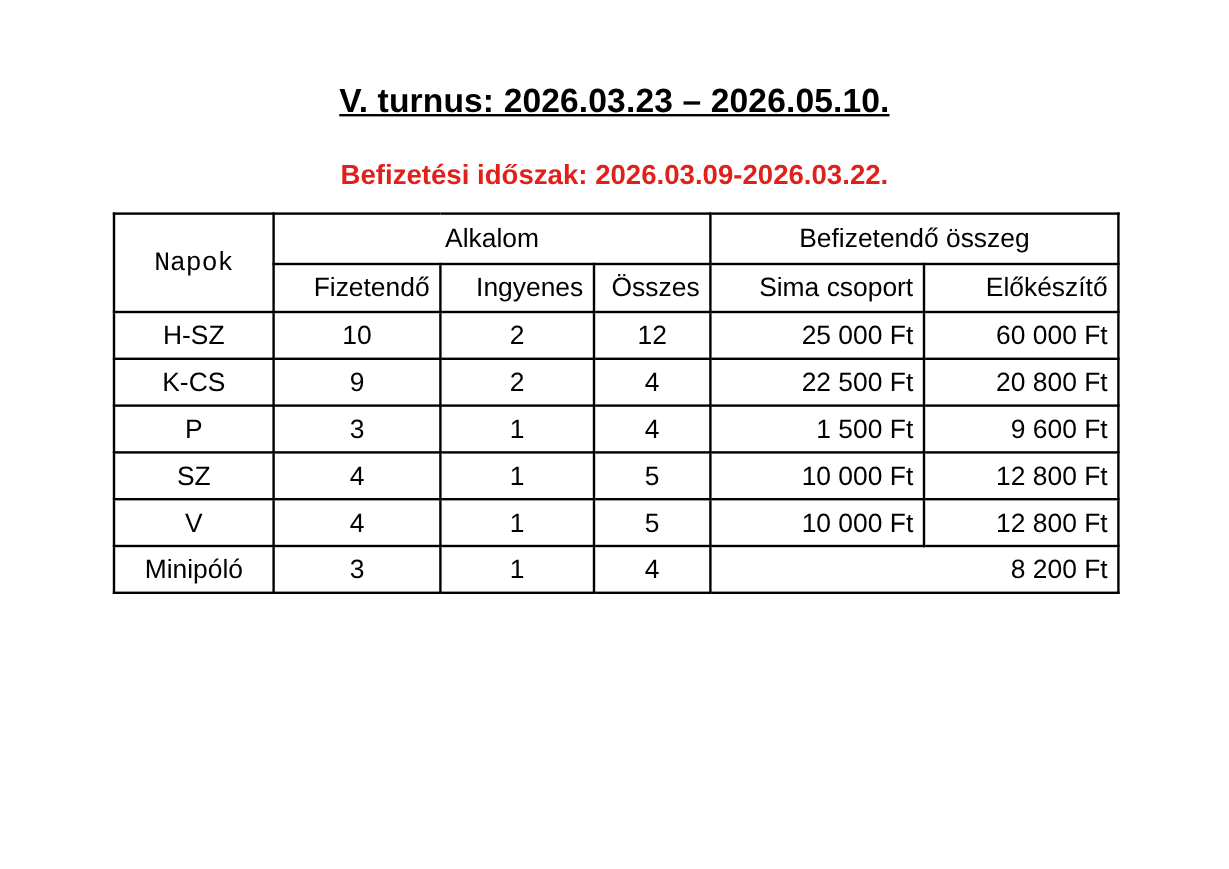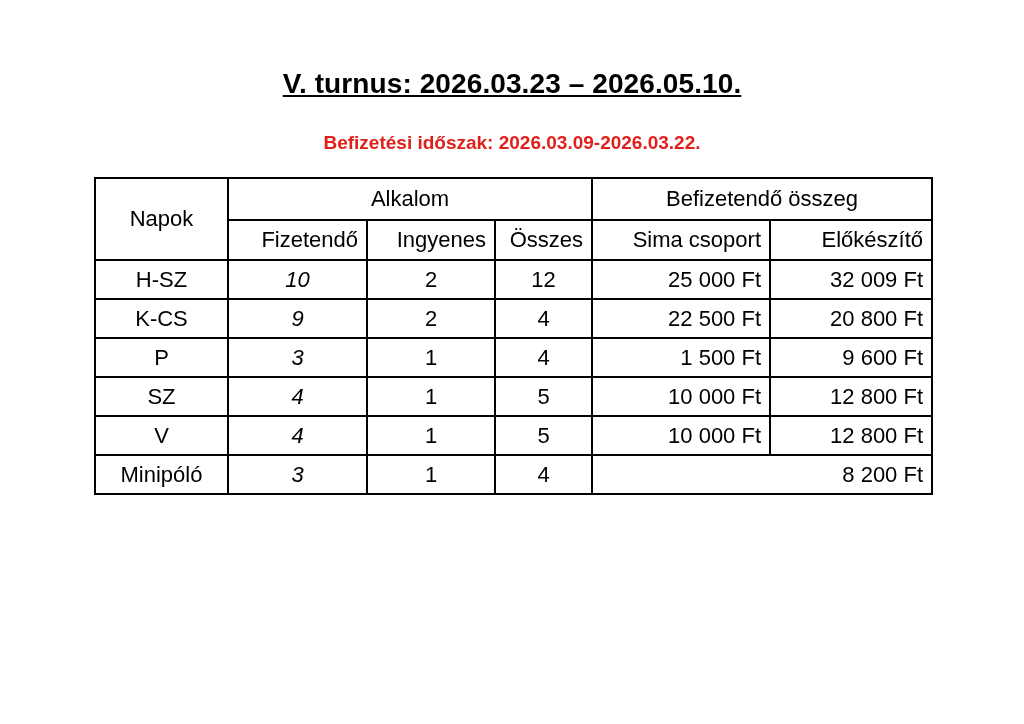--- a/index.html
+++ b/index.html
@@ -30,21 +30,21 @@
     font-weight: bold;
     text-decoration: underline;
     letter-spacing: 0.1px;
   }
   .subtitle {
     position: absolute;
     top: 132px;
     left: 0;
     width: 1024px;
     text-align: center;
-    font-size: 19px;
+    font-size: 23px;
     font-weight: bold;
     color: #e0201b;
   }
   .table-wrap {
     position: absolute;
     top: 177px;
     left: 94px;
     width: 837px;
   }
   table.sched {
@@ -77,32 +77,32 @@
   .hdr-sub {
     text-align: right;
     font-size: 23px;
     font-weight: bold;
     height: 38px;
   }
   .hdr-napok {
     text-align: center;
     font-size: 23px;
     font-weight: bold;
+    font-family: Liberation Mono, monospace;
   }
   td.day {
     font-weight: bold;
     font-size: 23px;
     text-align: center;
     height: 37px;
   }
   td.num-bold {
     text-align: center;
     font-weight: bold;
     font-size: 23px;
-    font-style: italic;
   }
   td.num {
     text-align: center;
     font-size: 22px;
   }
   td.money {
     text-align: right;
     font-weight: bold;
     font-size: 23px;
     padding-right: 7px;
@@ -141,21 +141,21 @@
           <td class="hdr-sub">Előkészítő</td>
         </tr>
       </thead>
       <tbody>
         <tr>
           <td class="day">H-SZ</td>
           <td class="num-bold">10</td>
           <td class="num">2</td>
           <td class="num">12</td>
           <td class="money">25 000 Ft</td>
-          <td class="money">32 009 Ft</td>
+          <td class="money">60 000 Ft</td>
         </tr>
         <tr>
           <td class="day">K-CS</td>
           <td class="num-bold">9</td>
           <td class="num">2</td>
           <td class="num">4</td>
           <td class="money">22 500 Ft</td>
           <td class="money">20 800 Ft</td>
         </tr>
         <tr>

